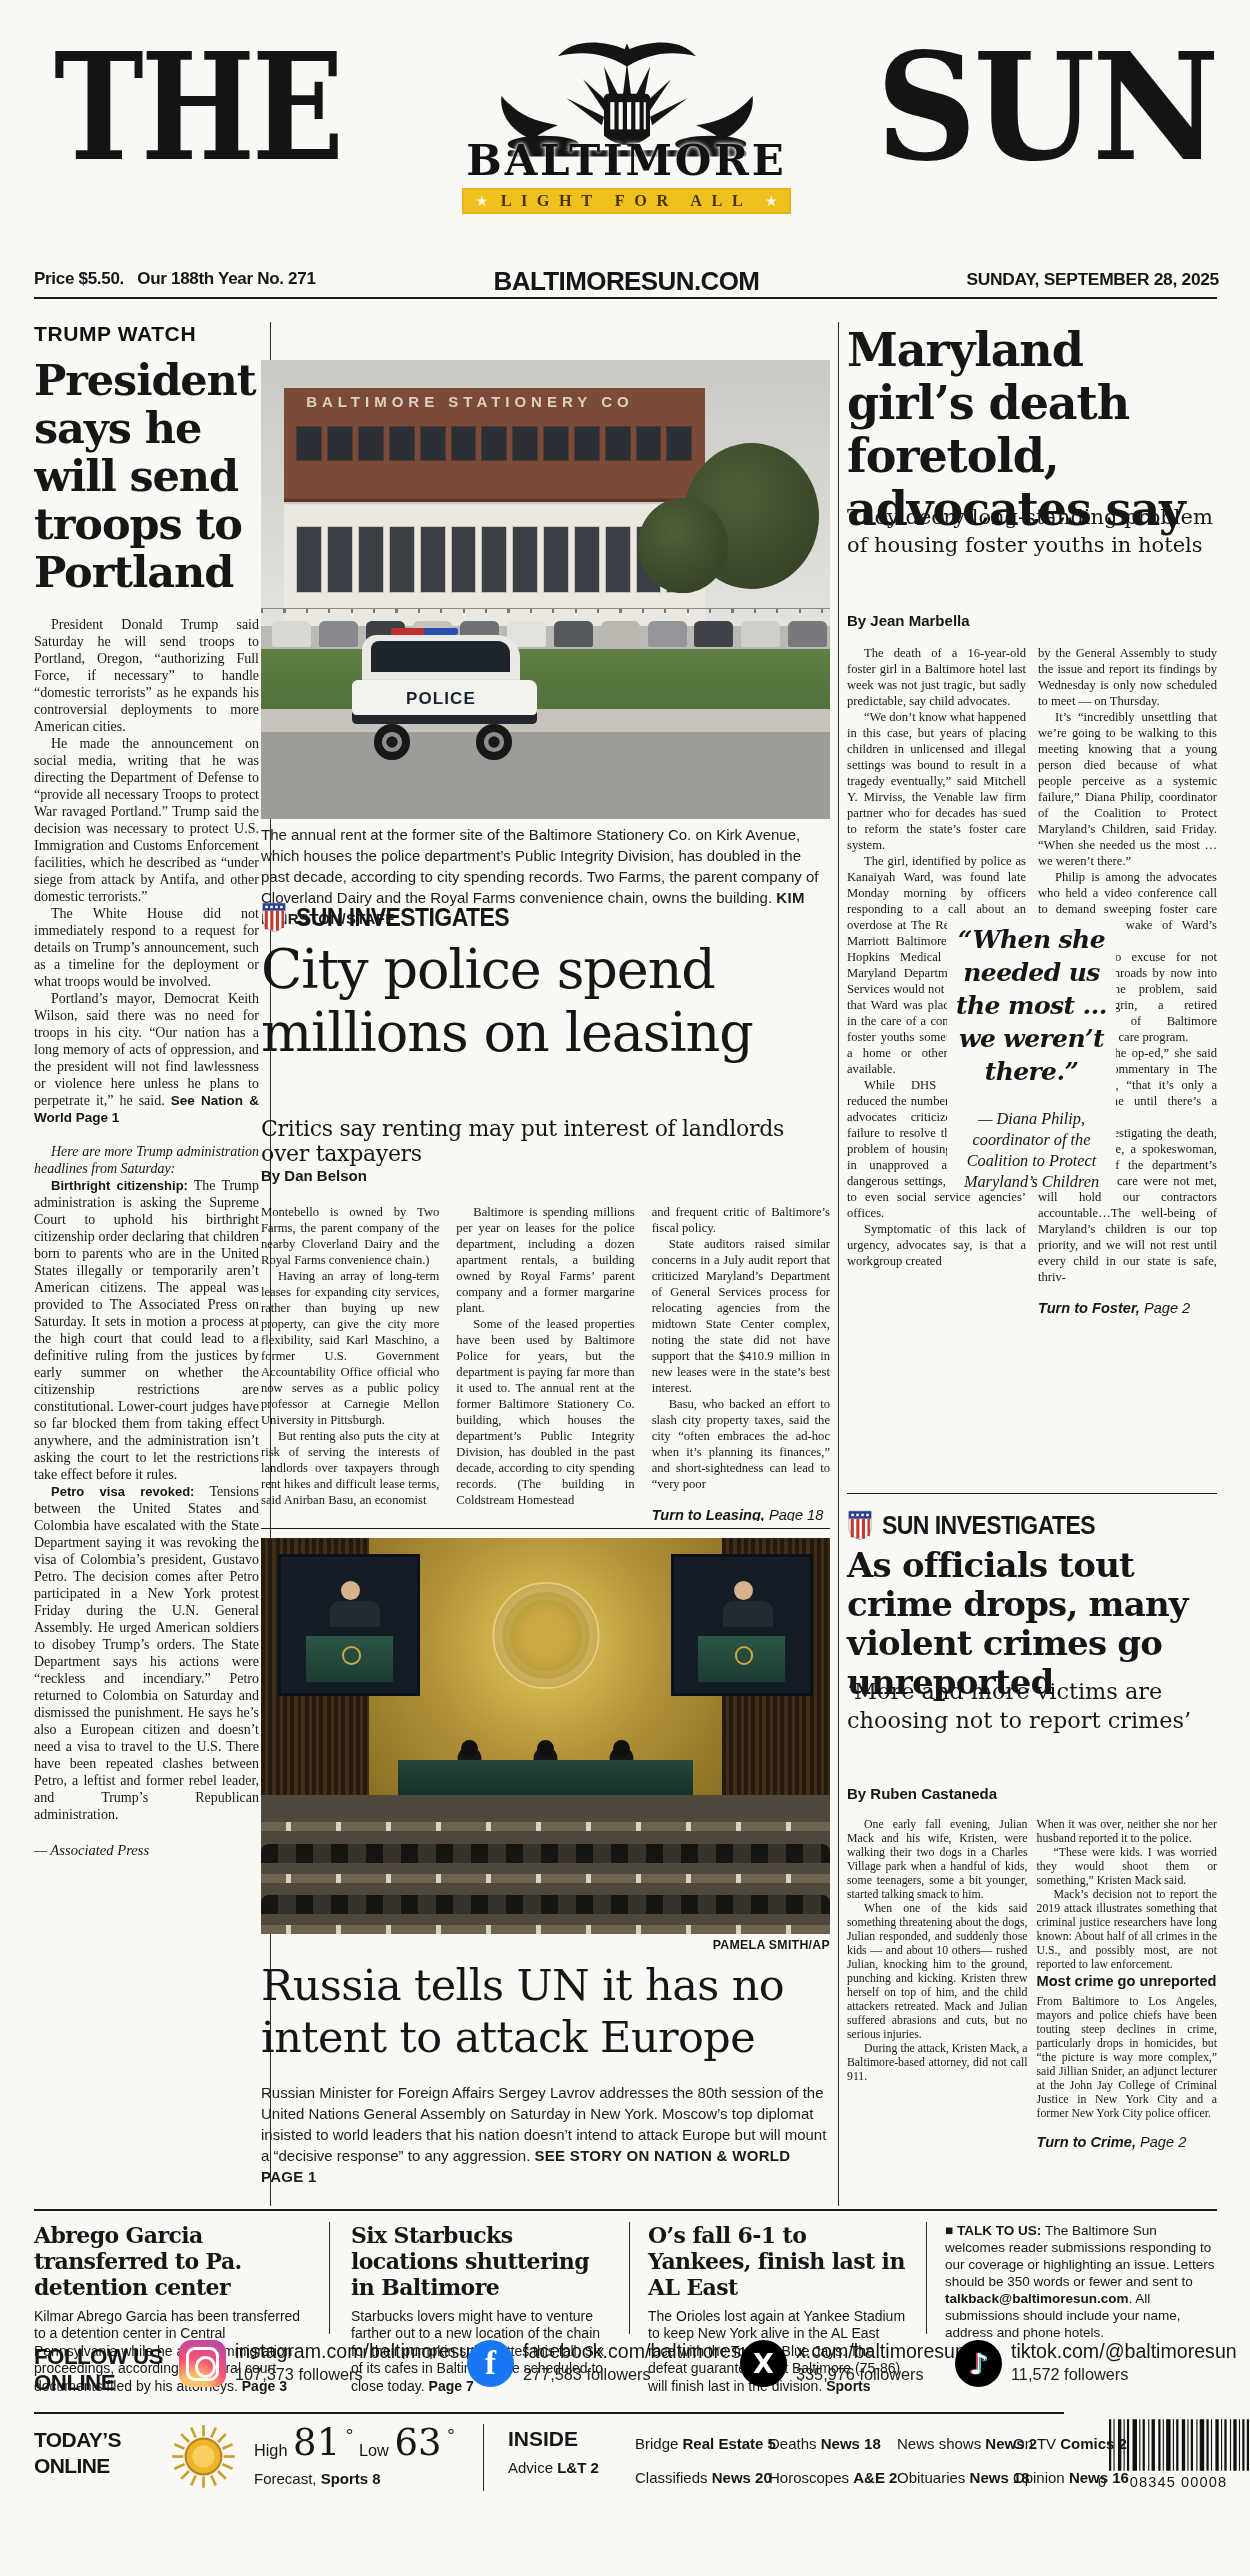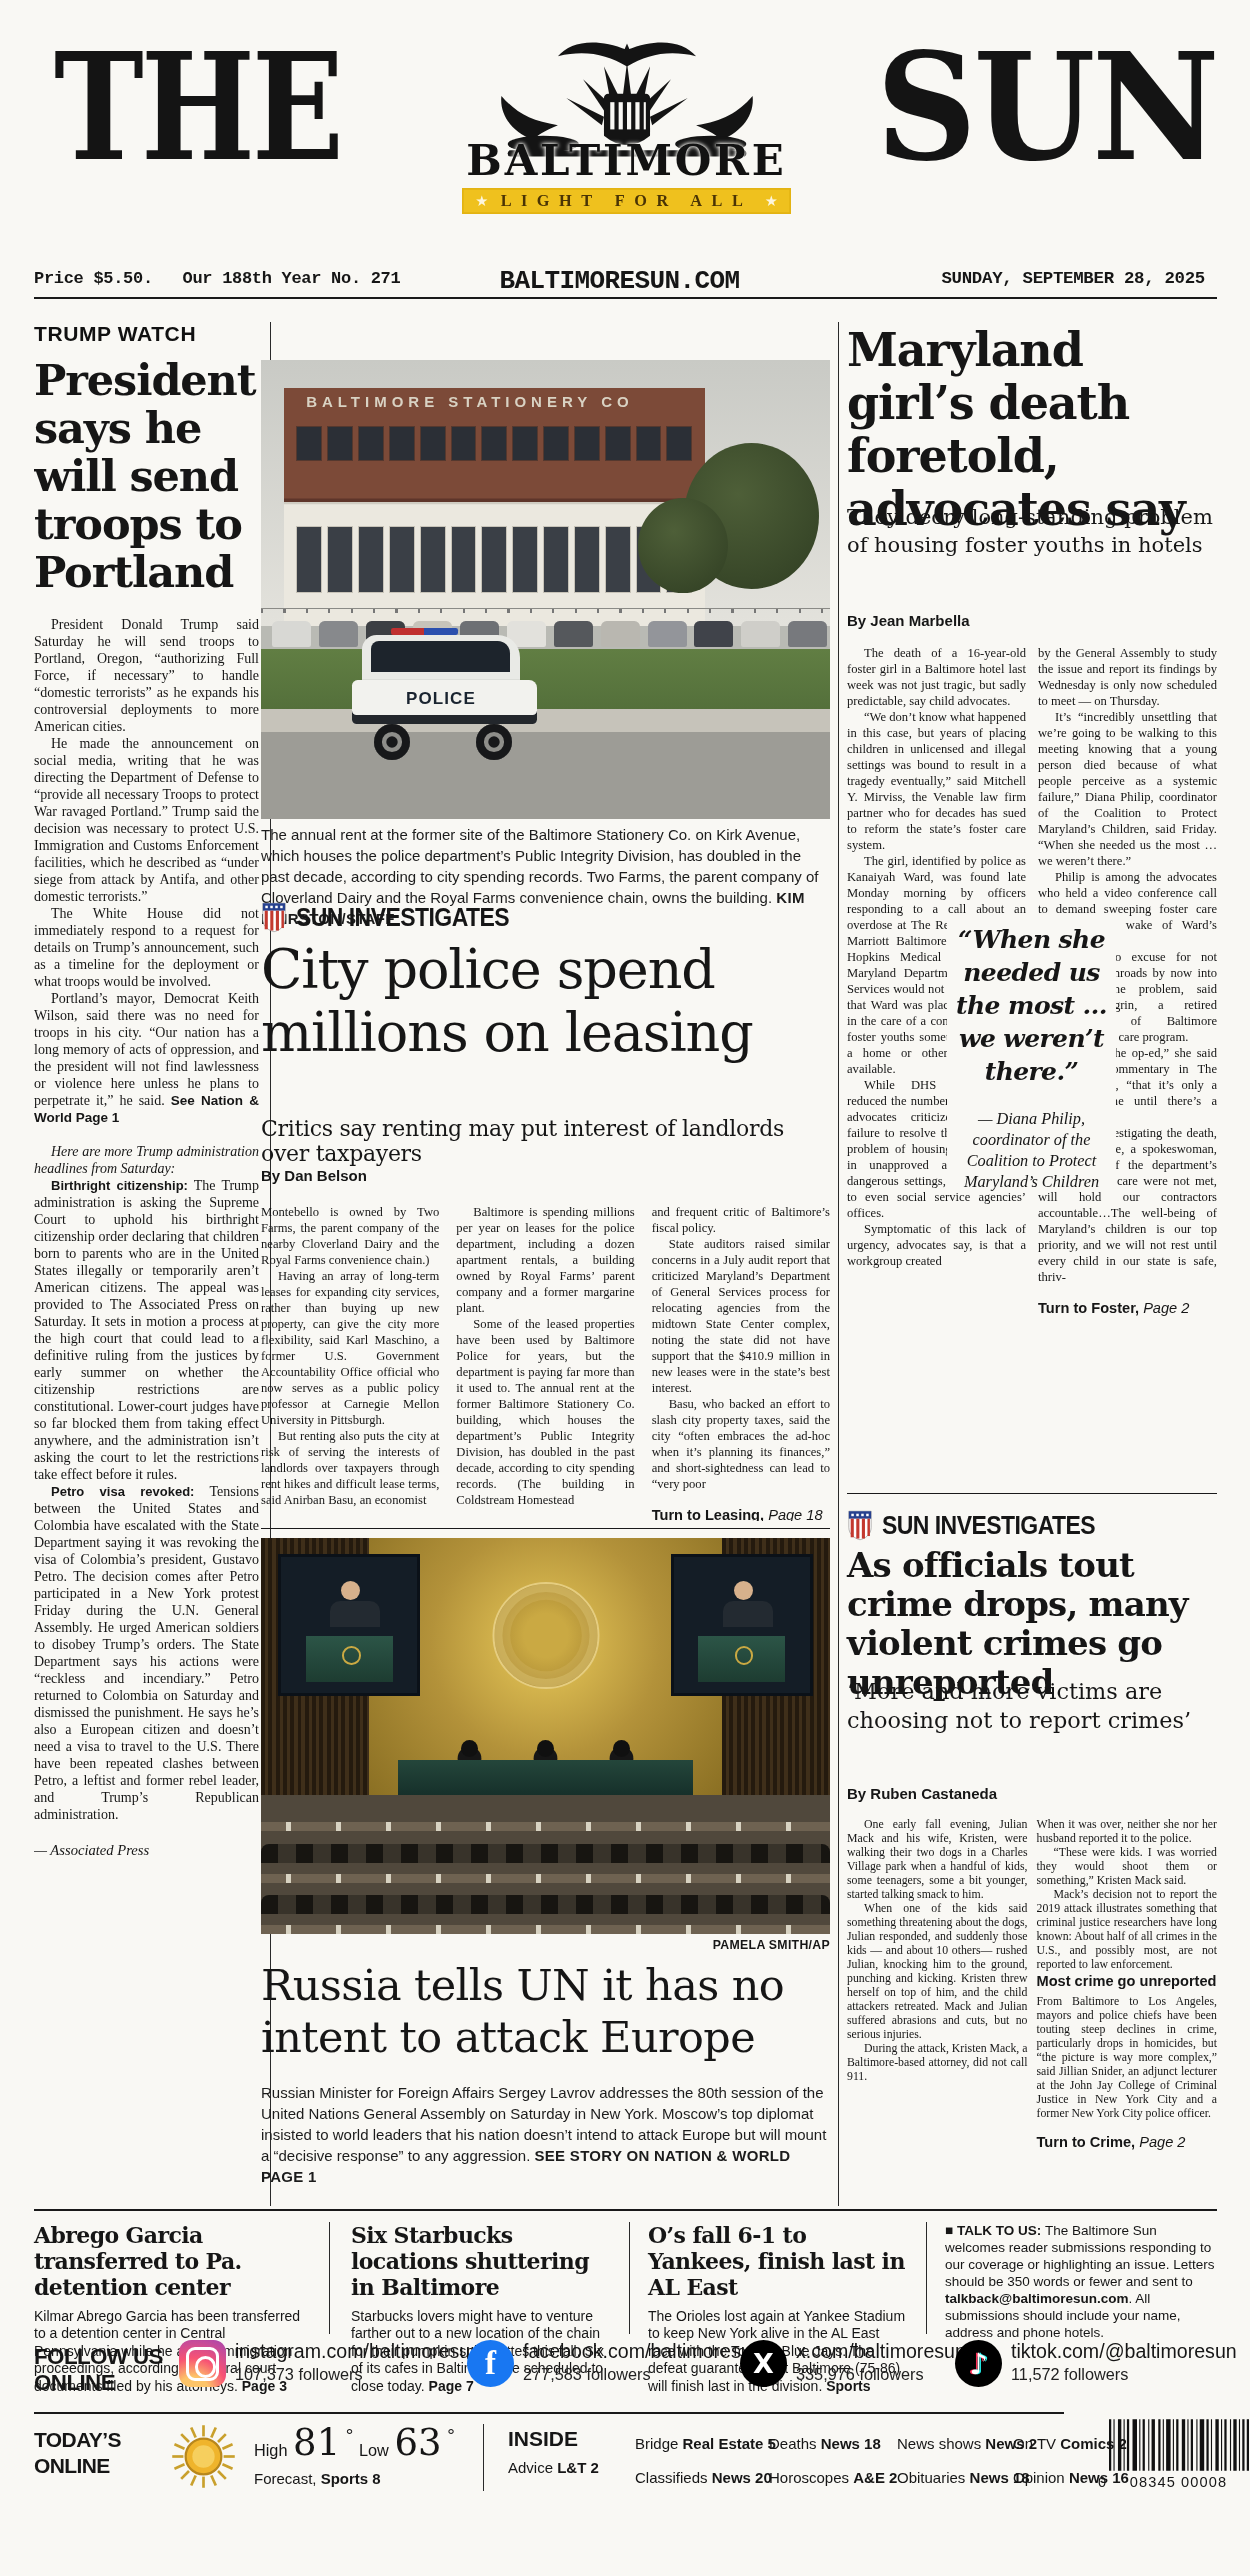--- a/index.html
+++ b/index.html
@@ -12,35 +12,35 @@
   .mast-the { left:54px; transform:scaleX(.82); transform-origin:left top; }
   .mast-sun { right:33px; transform:scaleX(.95); transform-origin:right top; }
   .mast-center { position:absolute; left:458px; top:35px; width:337px; text-align:center; }
   .emblem { display:block; margin:0 auto; }
   .mast-balt { font-family:"DejaVu Serif", serif; font-weight:700; font-size:42px; letter-spacing:2.8px; color:#121212; margin-top:-25px;
                text-shadow:0 0 3.4px #f9f8f4, 0 0 5.6px #f9f8f4; }
   .ribbon { margin:3.4px auto 0; width:329px; height:26px; background:#efc11e; display:flex; align-items:center; justify-content:center; gap:12.3px;
             box-shadow:inset 0 0 0 1.7px #e3b312; }
   .ribbon .txt { font-family:"Liberation Serif", serif; font-weight:700; font-size:16.3px; letter-spacing:9.5px; color:#4a3405; }
   .ribbon .star { color:#fdf6dd; font-size:14.6px; letter-spacing:0; }
-  .info-line { position:absolute; left:34px; right:45px; top:266px; height:25px; font-family:Liberation Mono, monospace; font-weight:700; }
+  .info-line { position:absolute; left:34px; right:31px; top:266px; height:25px; font-family:Liberation Sans, sans-serif; font-weight:700; }
   .info-price { position:absolute; left:0; top:3.4px; font-size:17px; letter-spacing:-0.3px; }
   .info-site  { position:absolute; left:50%; transform:translateX(-50%); top:0; font-size:26px; letter-spacing:-0.6px; }
   .info-date  { position:absolute; right:0; top:3.4px; font-size:17.4px; letter-spacing:-0.3px; }
   .rule-top { position:absolute; left:34px; right:33px; top:297px; height:2.2px; background:#1a1a1a; }
 
   
   .vrule { position:absolute; width:1.1px; background:#2a2a2a; }
   .hrule { position:absolute; height:1.1px; background:#1a1a1a; }
   .kicker { font-family:"Liberation Sans", sans-serif; font-weight:700; font-size:21px; letter-spacing:0.6px; color:#111; }
   .byline { font-family:"Liberation Sans", sans-serif; font-weight:700; font-size:15px; }
   .para { text-align:justify; text-indent:17px; }
   .lead-in { font-family:"Liberation Sans", sans-serif; font-weight:700; }
   .jump { font-family:"Liberation Sans", sans-serif; font-size:14.6px; margin-top:14.6px; text-indent:0; }
-  .jump b { }
+  .jump b { font-style:italic; }
   .jump i { font-style:italic; font-weight:400; }
   .caption { font-family:"Liberation Sans", sans-serif; font-size:15px; line-height:21px; color:#1c1c1c; text-align:left; }
   .caption b { letter-spacing:0.3px; }
   .badge { display:flex; align-items:center; gap:9px; }
   .badge .txt { font-family:"Liberation Sans", sans-serif; font-weight:700; font-size:25px; letter-spacing:-0.6px; transform:scaleX(.92); transform-origin:left center; }
 
   
   #trump { position:absolute; left:34px; top:322px; width:225px; height:1884px; overflow:hidden; }
   #trump .head { font-family:"DejaVu Serif", serif; font-weight:700; font-size:43px; line-height:48px; letter-spacing:-1.1px; margin:10px 0 20px; }
   #trump .body { font-size:14px; line-height:17px; }

